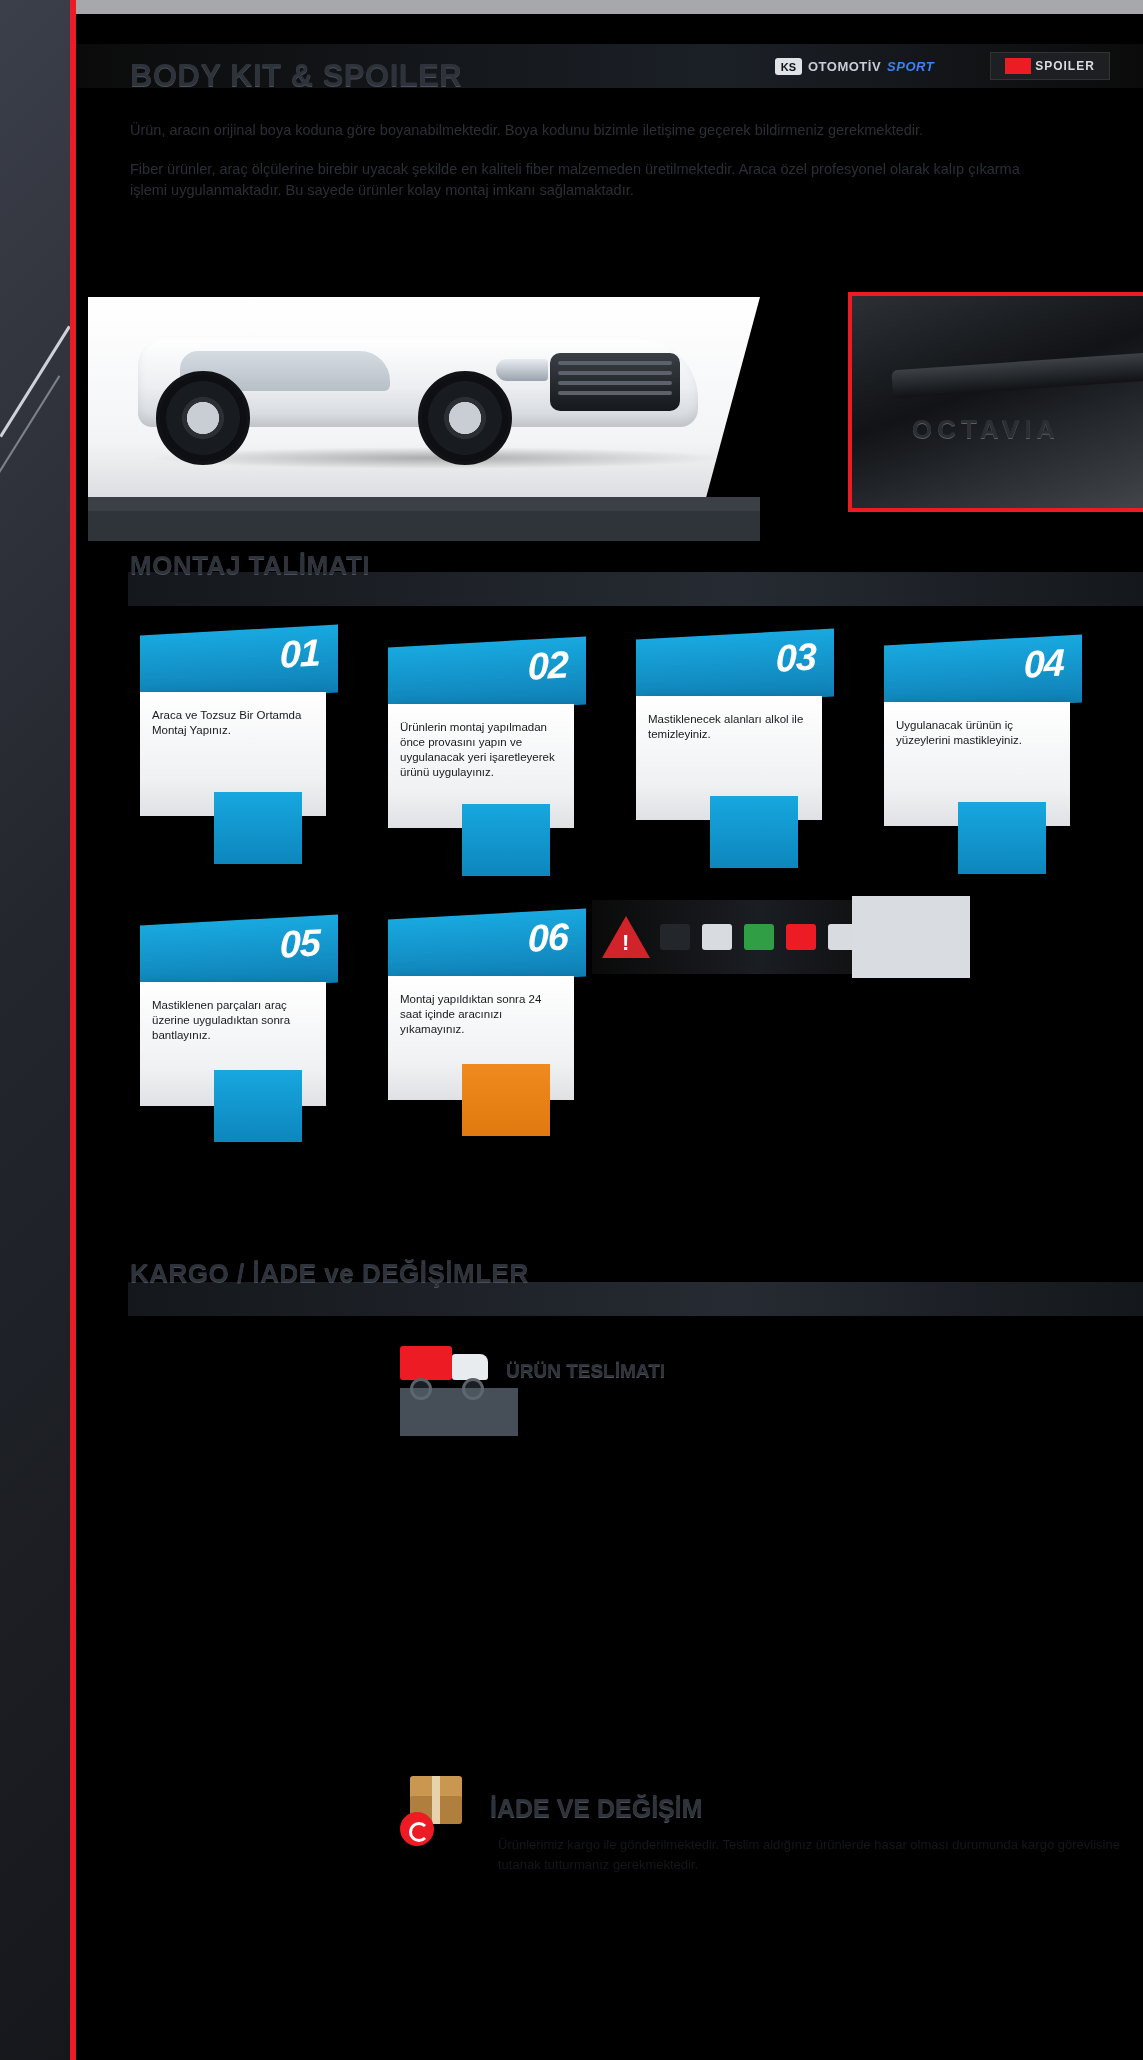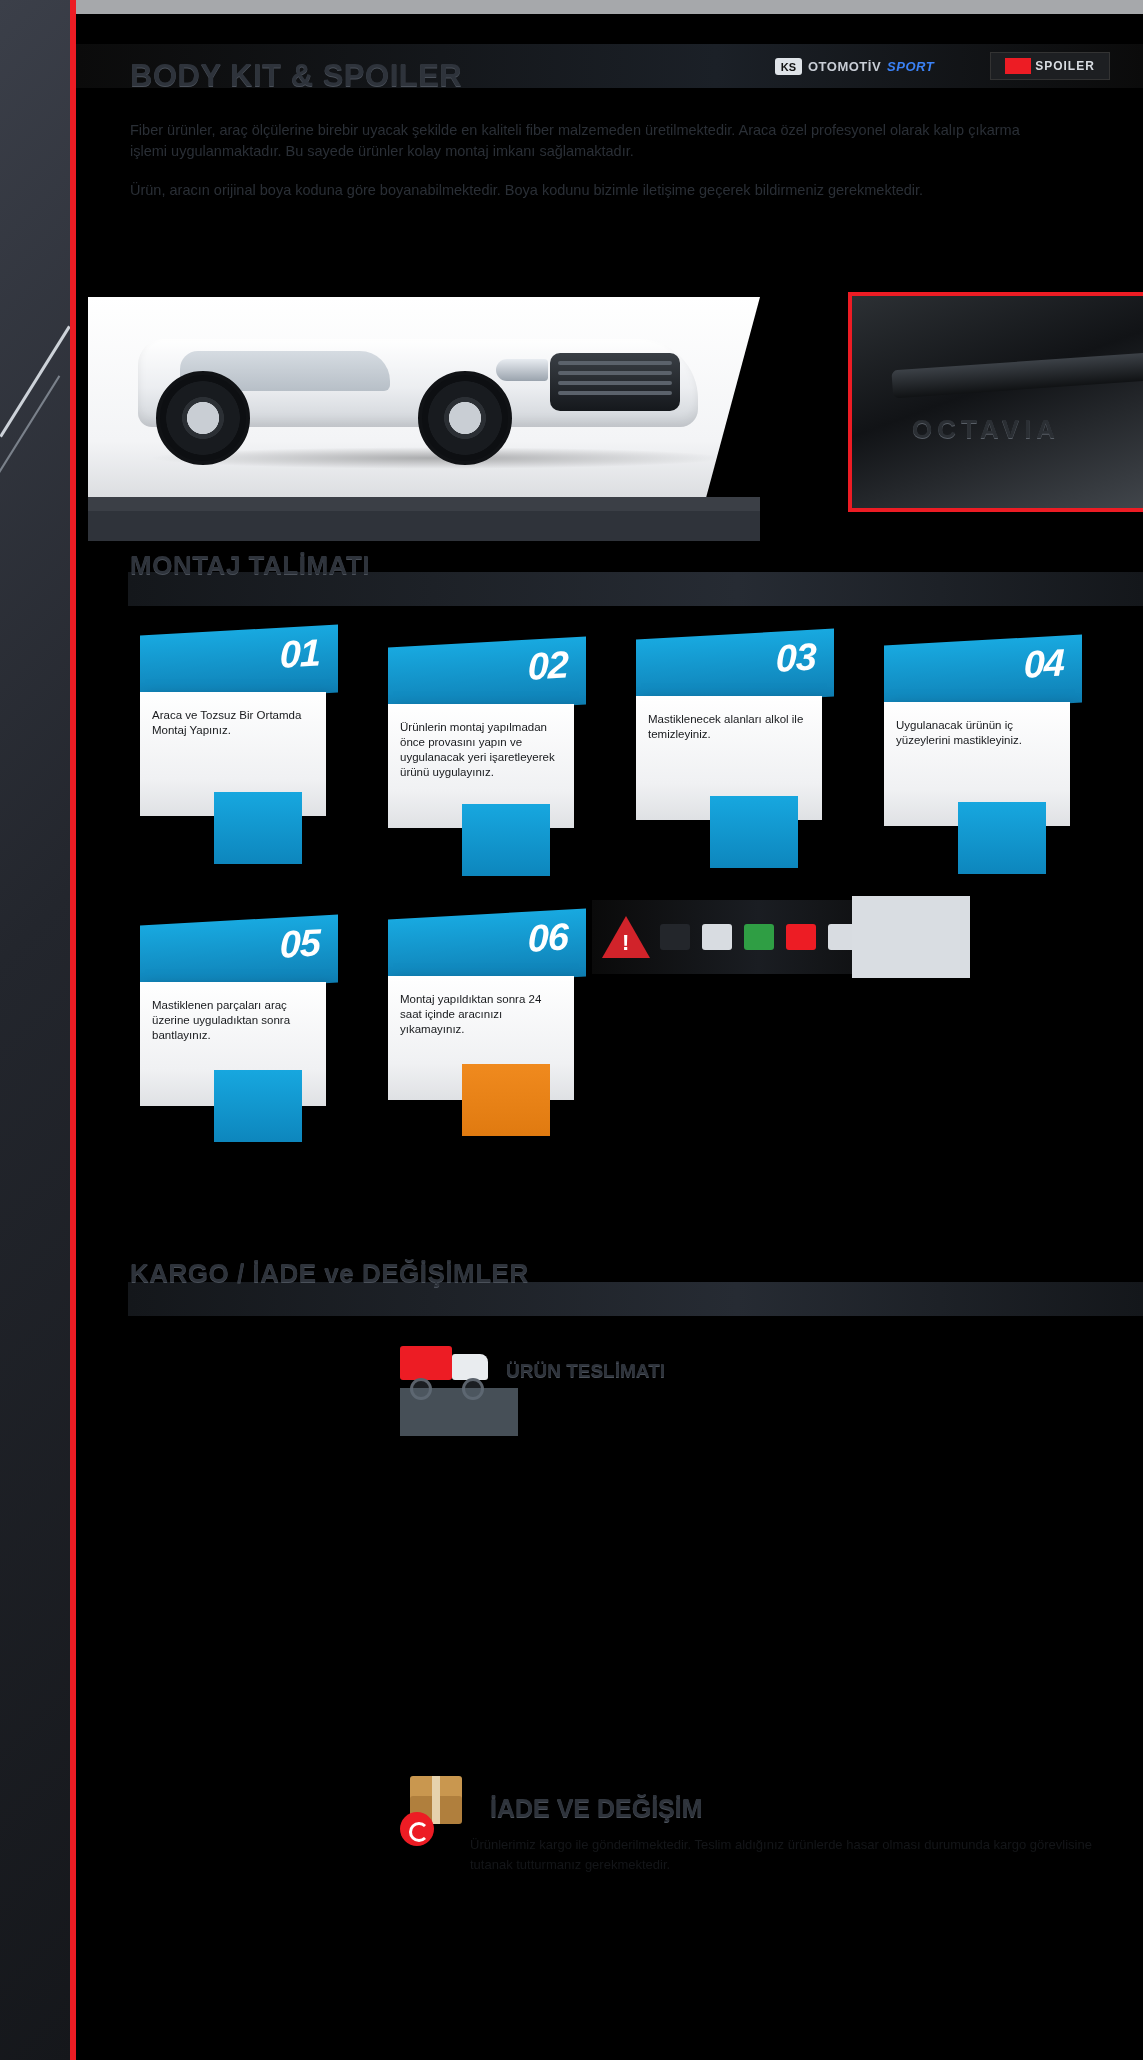--- a/index.html
+++ b/index.html
@@ -116,21 +116,21 @@
 
   .ret{position:absolute;left:400px;top:1770px;display:flex;align-items:center;gap:14px;}
   .parcel{width:76px;height:76px;position:relative;}
   .parcel .p1{position:absolute;left:10px;top:6px;width:52px;height:40px;background:#c9974f;border-radius:3px;}
   .parcel .p2{position:absolute;left:10px;top:26px;width:52px;height:28px;background:#b07f3d;border-radius:3px;}
   .parcel .tape{position:absolute;left:32px;top:6px;width:8px;height:48px;background:#e6d2ad;}
   .parcel .badge{position:absolute;left:0;top:42px;width:34px;height:34px;border-radius:50%;background:#ed1c24;}
   .parcel .badge:after{content:"";position:absolute;left:9px;top:10px;width:14px;height:14px;
        border:3px solid #fff;border-right-color:transparent;border-radius:50%;}
   .ret-title{font-size:25px;font-weight:bold;color:#2e333b;text-shadow:0 1px 0 #4a5059;}
-  .ret-text{position:absolute;left:470px;top:1835px;width:640px;font-size:13px;line-height:20px;color:#141619;}
+  .ret-text{position:absolute;left:498px;top:1835px;width:640px;font-size:13px;line-height:20px;color:#141619;}
 </style>
 </head>
 <body>
 
 <div class="page">
 
   <div class="left-gutter">
     <div class="diag1"></div>
     <div class="diag2"></div>
   </div>
@@ -146,22 +146,22 @@
     <span class="ks-badge">KS</span>
     <span class="ks-text">OTOMOTİV</span>
     <span class="ks-text"><em>SPORT</em></span>
   </div>
   <div class="logo-right">
     <span class="r1"></span>
     <span class="r2">SPOILER</span>
   </div>
 
   <div class="intro">
+    <p>Ürün, aracın orijinal boya koduna göre boyanabilmektedir. Boya kodunu bizimle iletişime geçerek bildirmeniz gerekmektedir.</p>
     <p>Fiber ürünler, araç ölçülerine birebir uyacak şekilde en kaliteli fiber malzemeden üretilmektedir. Araca özel profesyonel olarak kalıp çıkarma işlemi uygulanmaktadır. Bu sayede ürünler kolay montaj imkanı sağlamaktadır.</p>
-    <p>Ürün, aracın orijinal boya koduna göre boyanabilmektedir. Boya kodunu bizimle iletişime geçerek bildirmeniz gerekmektedir.</p>
   </div>
 
   <div class="hero">
     <div class="hero-left">
       <div class="car">
         <div class="shadow"></div>
         <div class="car-body">
           <div class="car-glass"></div>
           <div class="headlamp"></div>
           <div class="grille">

